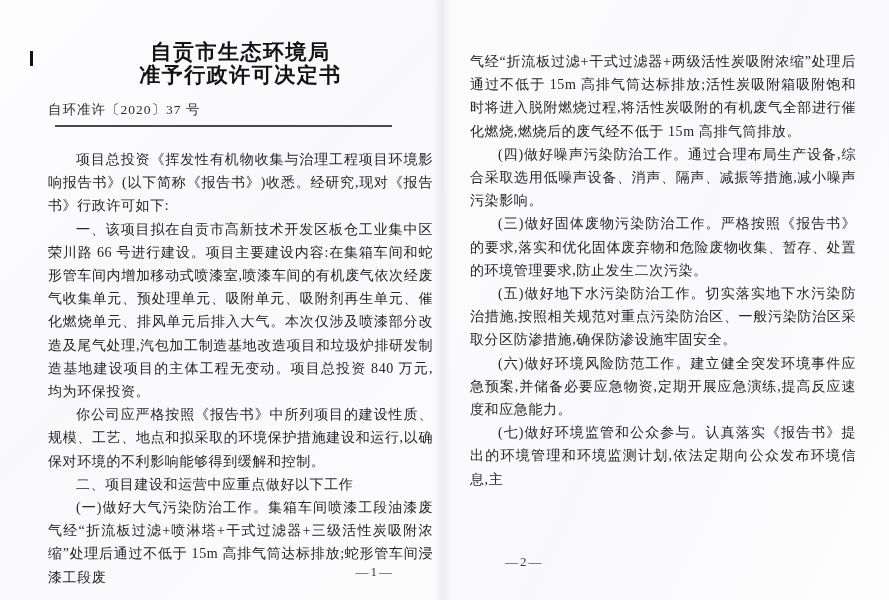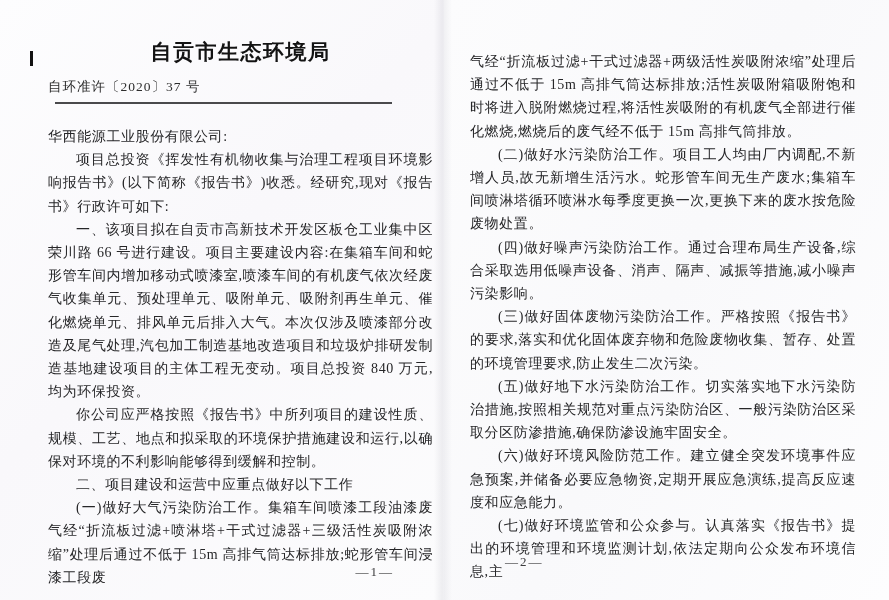--- a/index.html
+++ b/index.html
@@ -92,44 +92,43 @@
 <body>
 
 <div class="scan">
 
   <div class="page page-left">
     <div class="scan-mark"></div>
 
     <div class="content-left">
       <div class="doc-title">
         <div>自贡市生态环境局</div>
+        <div>准予行政许可决定书</div>
       </div>
 
       <div class="doc-number">自环准许〔2020〕37 号</div>
 
       <div class="header-rule"></div>
 
       <div class="doc-body">
-        <p>华西能源工业股份有限公司:</p>
         <p class="indent">项目总投资《挥发性有机物收集与治理工程项目环境影响报告书》(以下简称《报告书》)收悉。经研究,现对《报告书》行政许可如下:</p>
         <p class="indent">一、该项目拟在自贡市高新技术开发区板仓工业集中区荣川路 66 号进行建设。项目主要建设内容:在集箱车间和蛇形管车间内增加移动式喷漆室,喷漆车间的有机废气依次经废气收集单元、预处理单元、吸附单元、吸附剂再生单元、催化燃烧单元、排风单元后排入大气。本次仅涉及喷漆部分改造及尾气处理,汽包加工制造基地改造项目和垃圾炉排研发制造基地建设项目的主体工程无变动。项目总投资 840 万元,均为环保投资。</p>
         <p class="indent">你公司应严格按照《报告书》中所列项目的建设性质、规模、工艺、地点和拟采取的环境保护措施建设和运行,以确保对环境的不利影响能够得到缓解和控制。</p>
         <p class="indent">二、项目建设和运营中应重点做好以下工作</p>
         <p class="indent">(一)做好大气污染防治工作。集箱车间喷漆工段油漆废气经“折流板过滤+喷淋塔+干式过滤器+三级活性炭吸附浓缩”处理后通过不低于 15m 高排气筒达标排放;蛇形管车间浸漆工段废</p>
       </div>
     </div>
 
     <div class="page-number pn-1">—1—</div>
   </div>
 
   <div class="page page-right">
     <div class="content-right">
       <div class="doc-body" style="margin-top:0;">
         <p>气经“折流板过滤+干式过滤器+两级活性炭吸附浓缩”处理后通过不低于 15m 高排气筒达标排放;活性炭吸附箱吸附饱和时将进入脱附燃烧过程,将活性炭吸附的有机废气全部进行催化燃烧,燃烧后的废气经不低于 15m 高排气筒排放。</p>
-        <p class="indent">(二)做好水污染防治工作。项目工人均由厂内调配,不新增人员,故无新增生活污水。蛇形管车间无生产废水;集箱车间喷淋塔循环喷淋水每季度更换一次,更换下来的废水按危险废物处置。</p>
         <p class="indent">(四)做好噪声污染防治工作。通过合理布局生产设备,综合采取选用低噪声设备、消声、隔声、减振等措施,减小噪声污染影响。</p>
         <p class="indent">(三)做好固体废物污染防治工作。严格按照《报告书》的要求,落实和优化固体废弃物和危险废物收集、暂存、处置的环境管理要求,防止发生二次污染。</p>
         <p class="indent">(五)做好地下水污染防治工作。切实落实地下水污染防治措施,按照相关规范对重点污染防治区、一般污染防治区采取分区防渗措施,确保防渗设施牢固安全。</p>
         <p class="indent">(六)做好环境风险防范工作。建立健全突发环境事件应急预案,并储备必要应急物资,定期开展应急演练,提高反应速度和应急能力。</p>
         <p class="indent">(七)做好环境监管和公众参与。认真落实《报告书》提出的环境管理和环境监测计划,依法定期向公众发布环境信息,主</p>
       </div>
     </div>
 
     <div class="page-number pn-2">—2—</div>
   </div>

